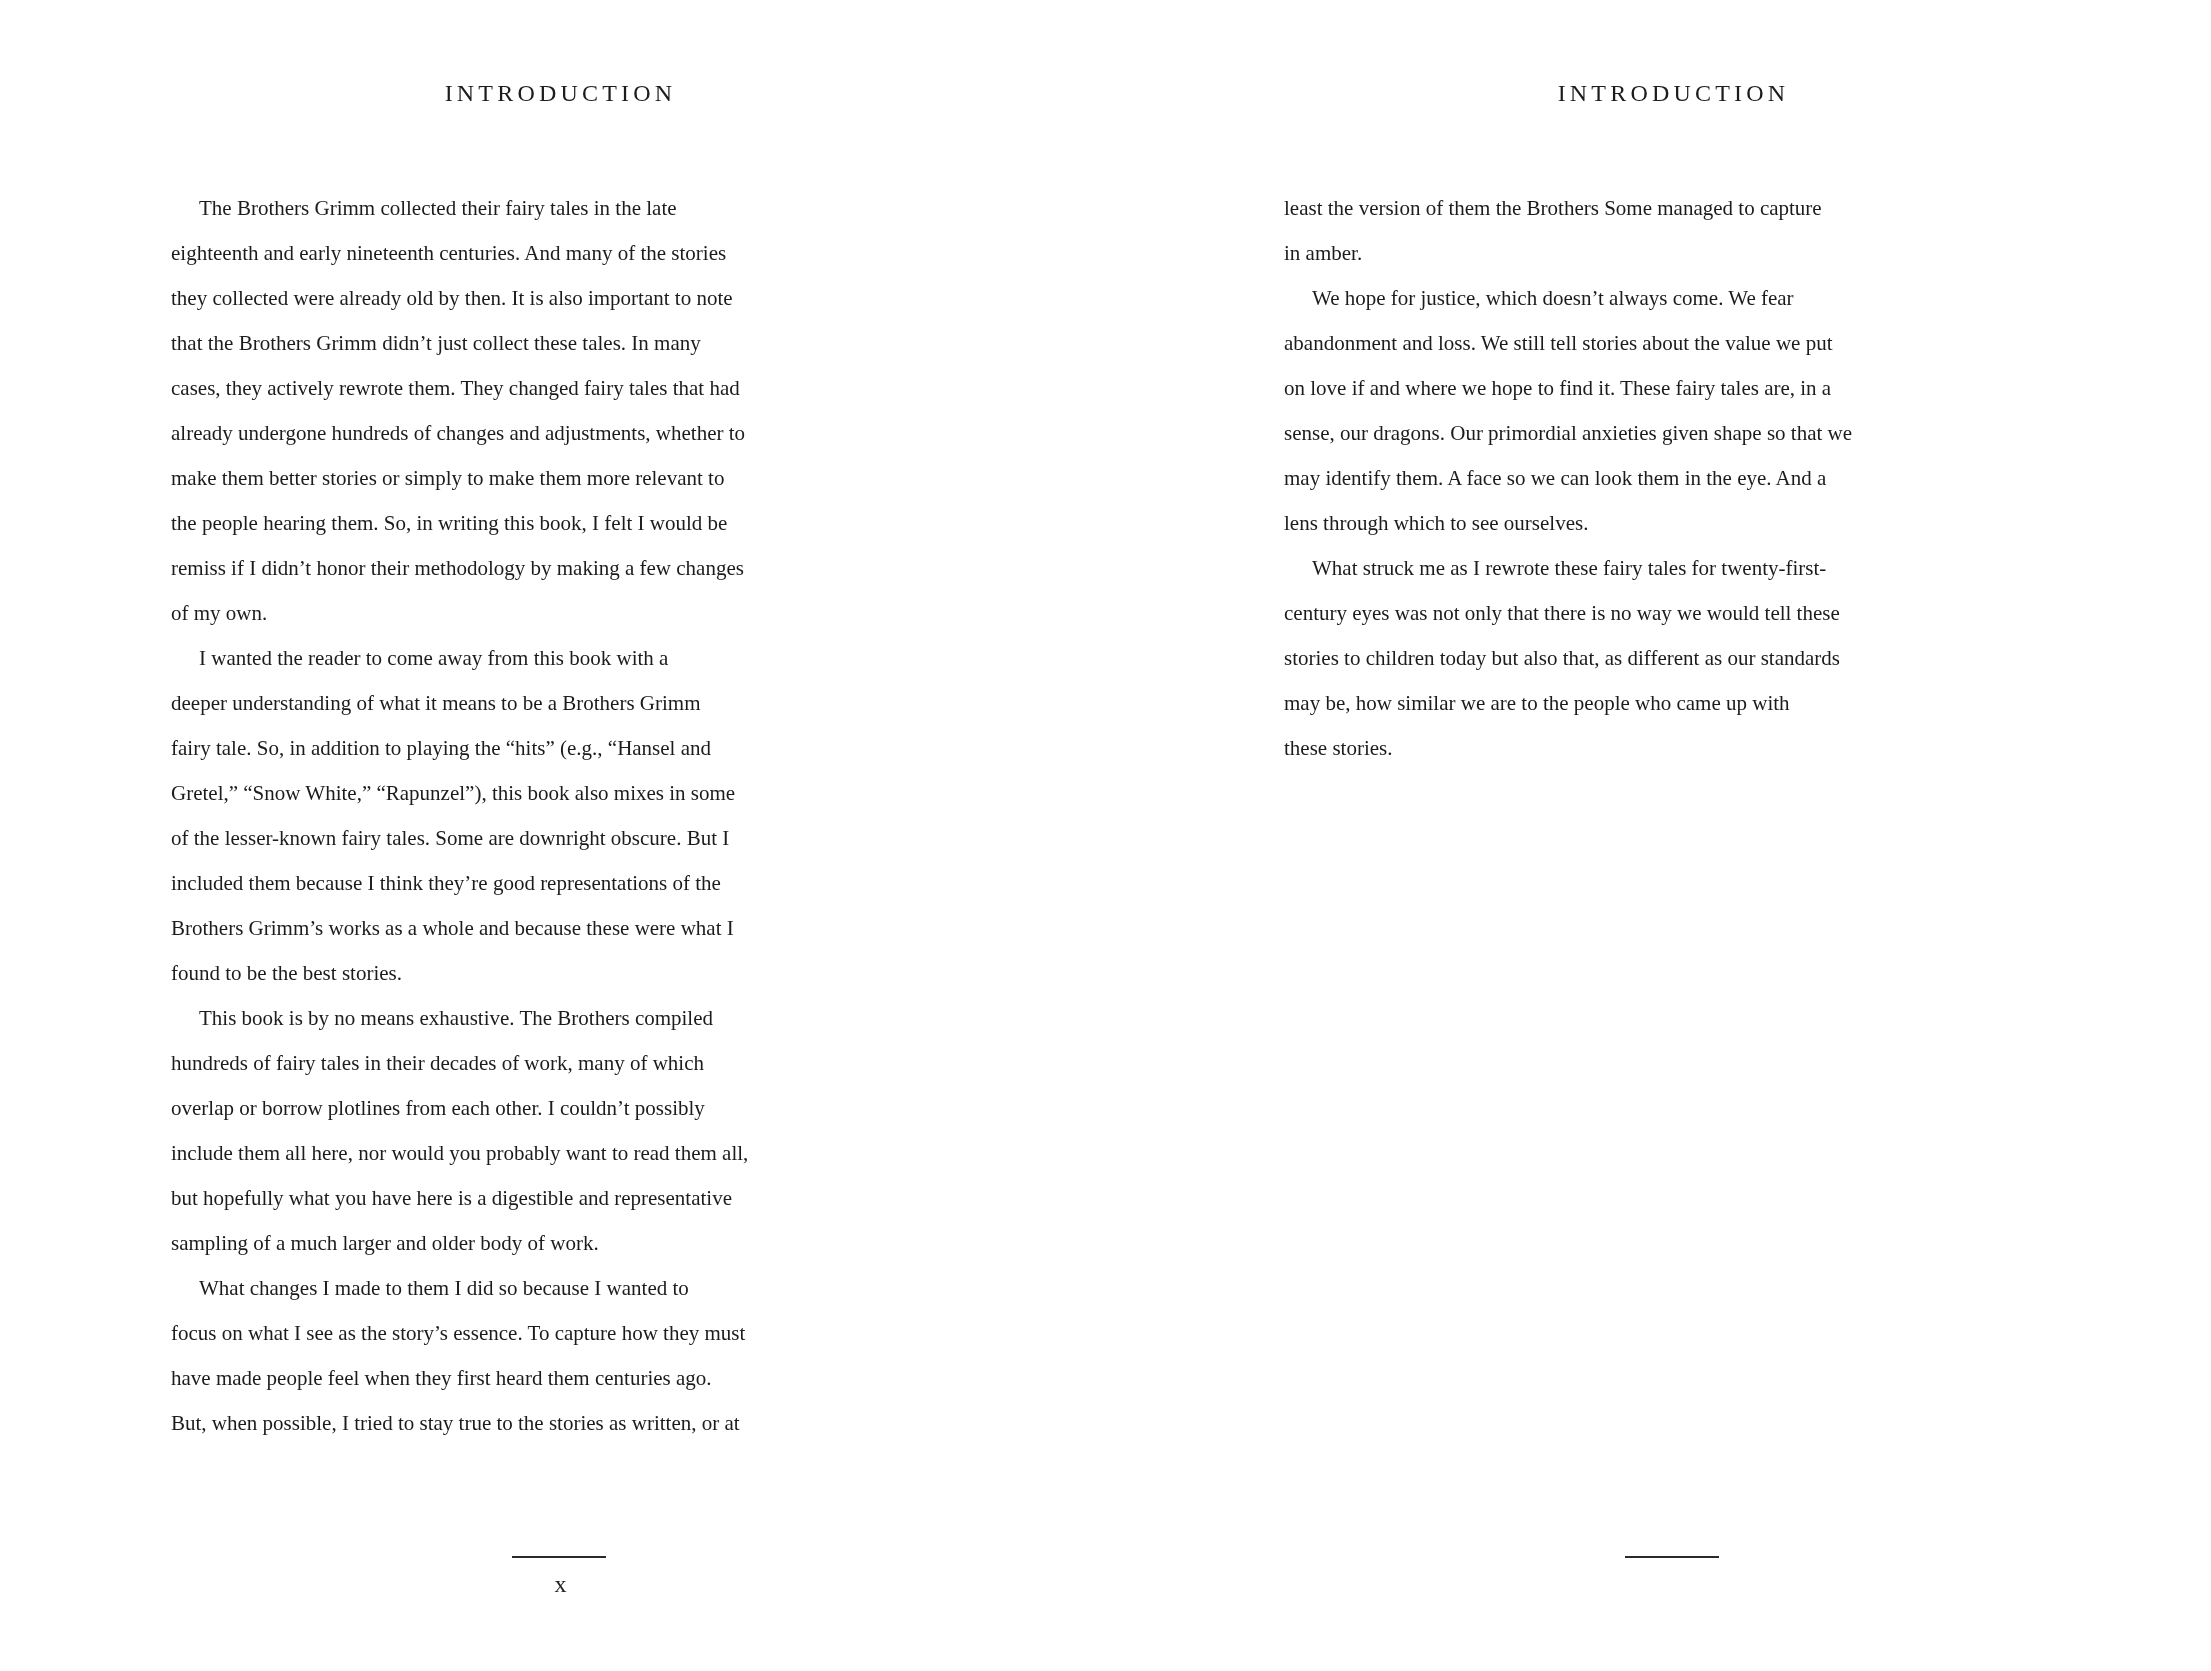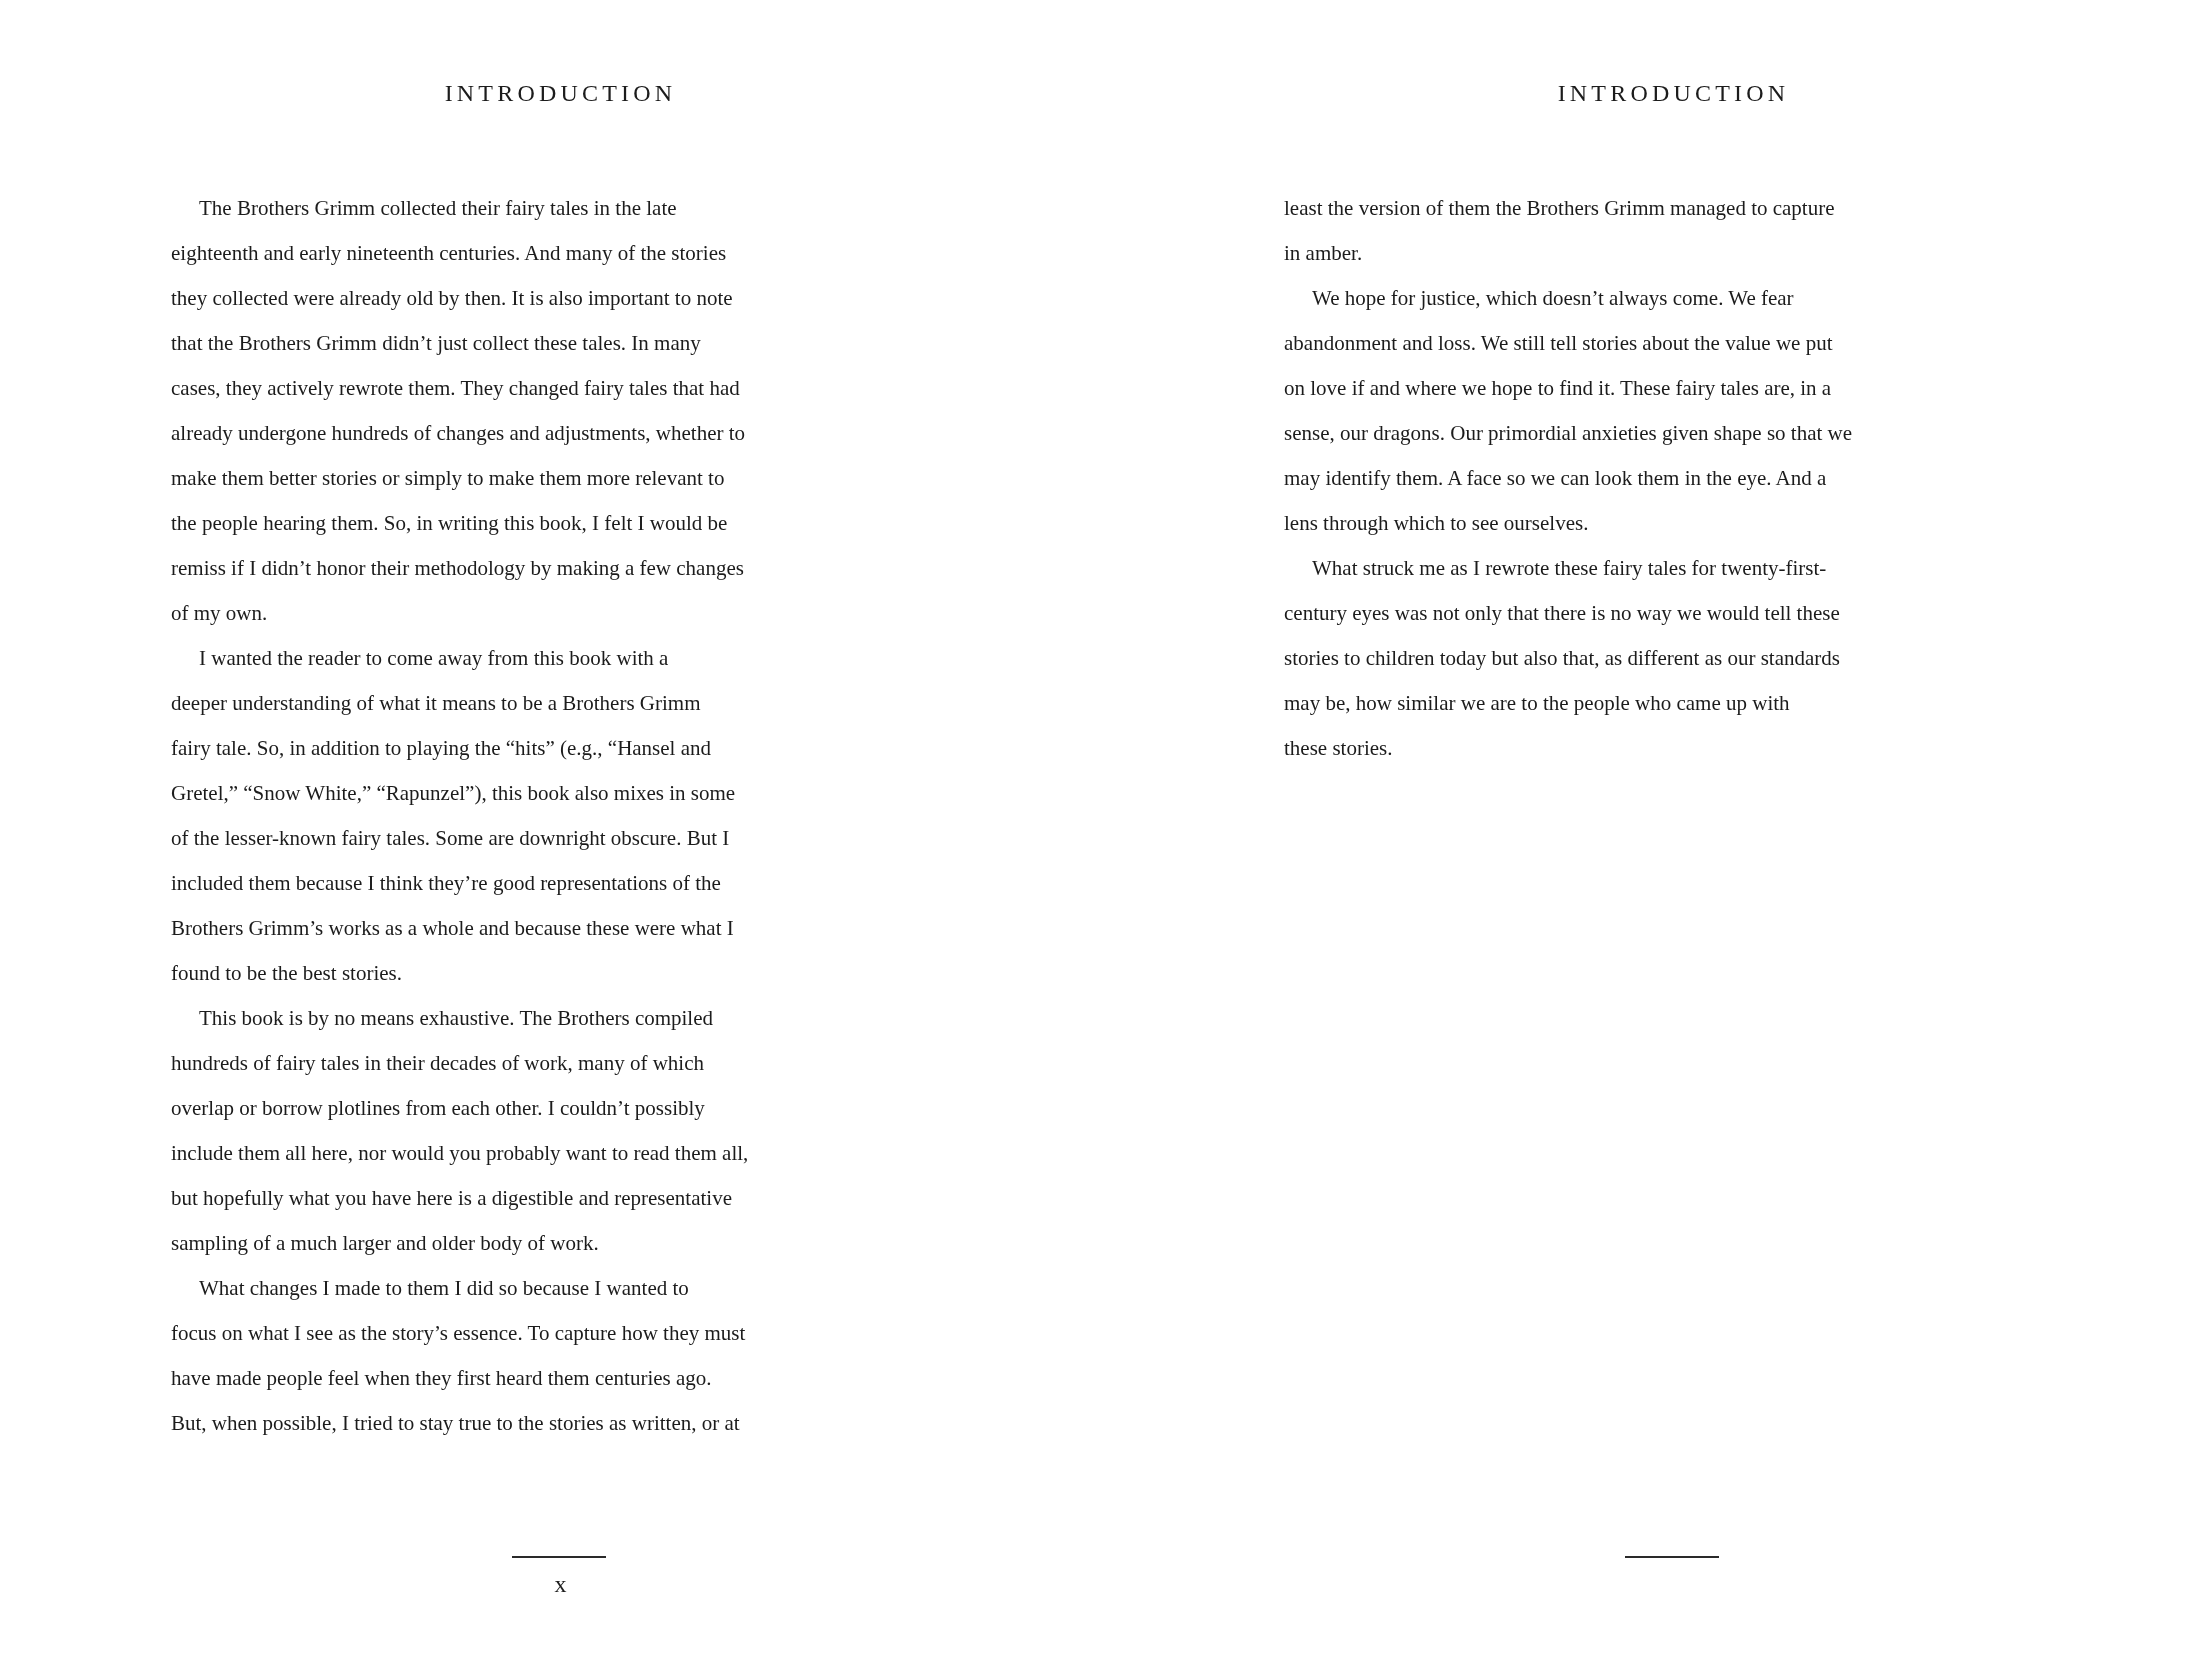--- a/index.html
+++ b/index.html
@@ -113,21 +113,21 @@
 have made people feel when they first heard them centuries ago.
 But, when possible, I tried to stay true to the stories as written, or at</p>
       </div>
     <div class="footer-rule"></div>
     <div class="page-number">x</div>
   </div>
 
   <div class="page right">
     <div class="running-head">INTRODUCTION</div>
     <div class="text-column">
-        <p class="para">least the version of them the Brothers Grimm managed to capture
+        <p class="para">least the version of them the Brothers Some managed to capture
 in amber.</p>
         <p class="para indent">We hope for justice, which doesn’t always come. We fear
 abandonment and loss. We still tell stories about the value we put
 on love if and where we hope to find it. These fairy tales are, in a
 sense, our dragons. Our primordial anxieties given shape so that we
 may identify them. A face so we can look them in the eye. And a
 lens through which to see ourselves.</p>
         <p class="para indent">What struck me as I rewrote these fairy tales for twenty-first-
 century eyes was not only that there is no way we would tell these
 stories to children today but also that, as different as our standards

